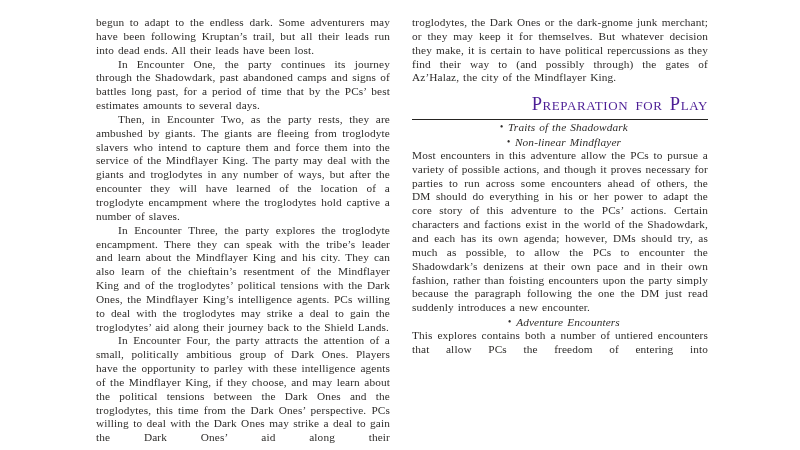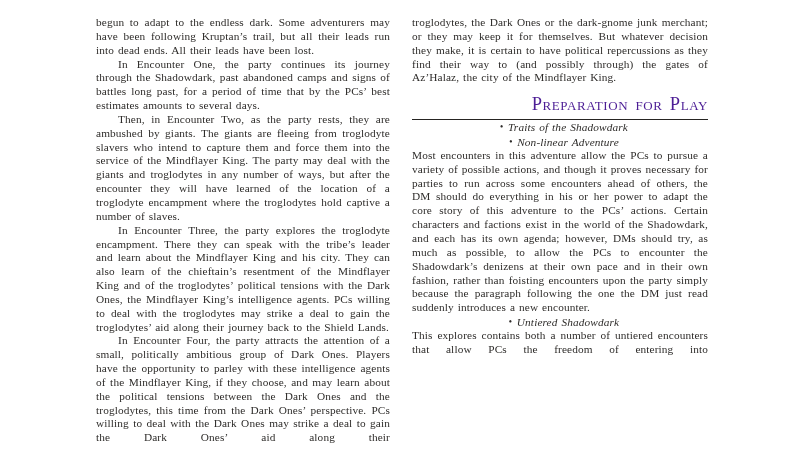--- a/index.html
+++ b/index.html
@@ -80,24 +80,24 @@
       <p>troglodytes, the Dark Ones or the dark-gnome junk merchant; or they may keep it for themselves. But whatever decision they make, it is certain to have political repercussions as they find their way to (and possibly through) the gates of Az’Halaz, the city of the Mindflayer King.</p>
 
       <div class="section-heading">Preparation for Play</div>
 
 
       <p class="bullet-line">
         <span class="bullet-glyph">•</span><span>Traits of the Shadowdark</span>
       </p>
 
       <p class="bullet-line">
-        <span class="bullet-glyph">•</span><span>Non-linear Adventure</span>
+        <span class="bullet-glyph">•</span><span>Non-linear Mindflayer</span>
       </p>
       <p>Most encounters in this adventure allow the PCs to pursue a variety of possible actions, and though it proves necessary for parties to run across some encounters ahead of others, the DM should do everything in his or her power to adapt the core story of this adventure to the PCs’ actions. Certain characters and factions exist in the world of the Shadowdark, and each has its own agenda; however, DMs should try, as much as possible, to allow the PCs to encounter the Shadowdark’s denizens at their own pace and in their own fashion, rather than foisting encounters upon the party simply because the paragraph following the one the DM just read suddenly introduces a new encounter.</p>
 
       <p class="bullet-line">
-        <span class="bullet-glyph">•</span><span>Untiered Shadowdark</span>
+        <span class="bullet-glyph">•</span><span>Adventure Encounters</span>
       </p>
       <p class="cont-next">This explores contains both a number of untiered encounters that allow PCs the freedom of entering into</p>
     </div>
 
   </div>
 </div>
 
 </body></html>

